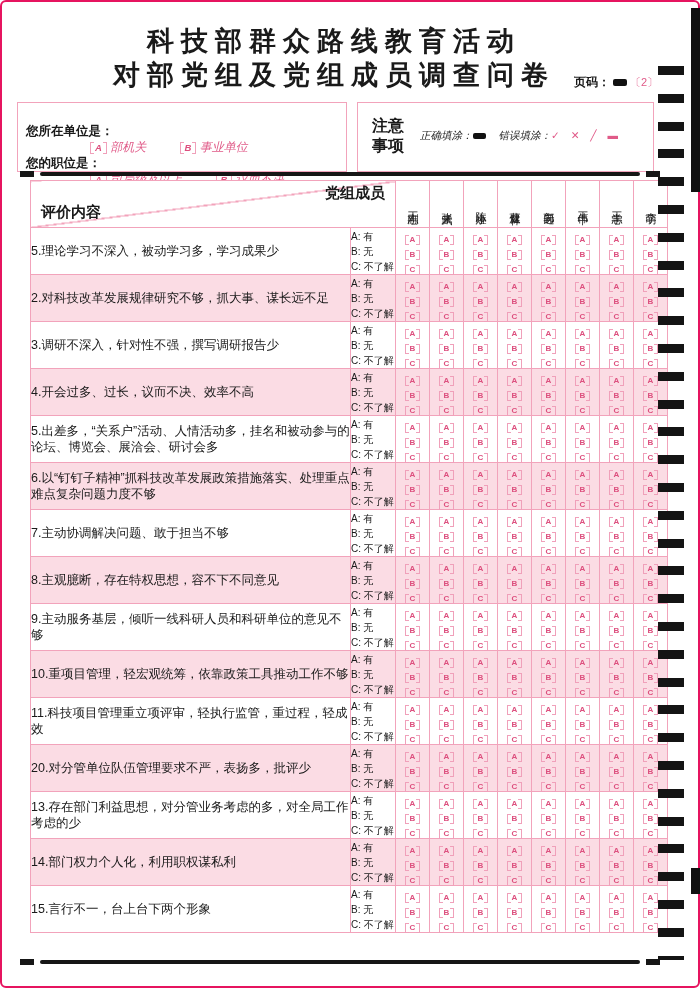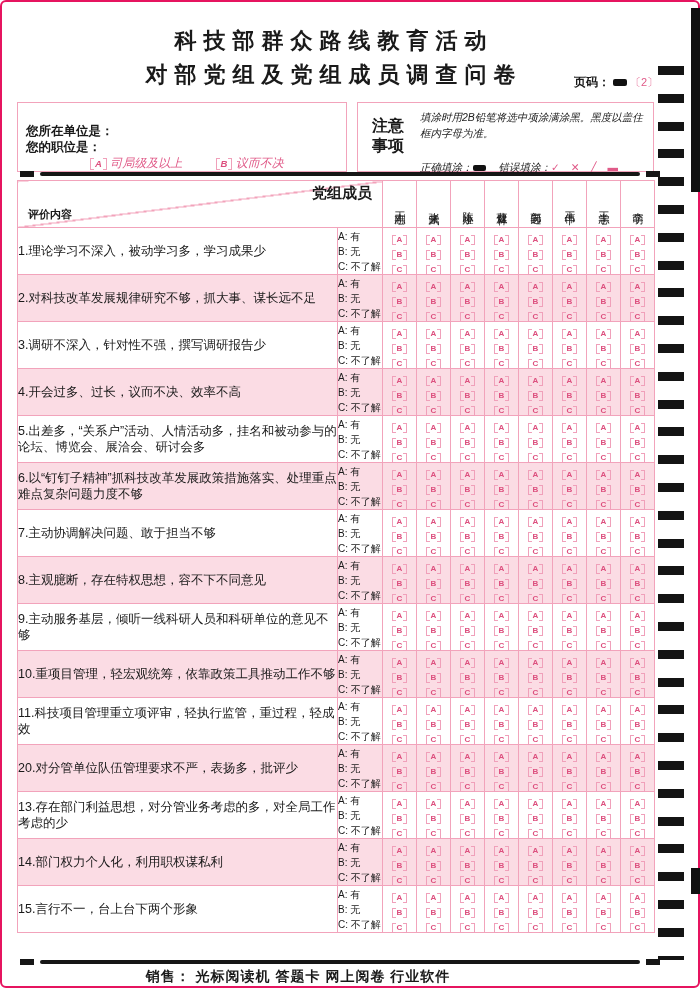--- a/index.html
+++ b/index.html
@@ -8,21 +8,21 @@
     background:#fff;font-family:"Liberation Sans","DejaVu Sans",sans-serif;
     color:#1a1a1a;
   }
   .sheet{
     position:absolute;inset:0;width:700px;height:988px;box-sizing:border-box;
     border:2px solid #e6145f;border-radius:6px;background:#fff;
   }
   
   .title{position:absolute;top:22px;left:0;width:664px;text-align:center;}
   .title div{
-    font-size:22px;font-weight:bold;letter-spacing:7px;line-height:34px;
+    font-size:27px;font-weight:bold;letter-spacing:7px;line-height:34px;
     font-family:"Liberation Sans","DejaVu Sans",sans-serif;
   }
   
   .pageno{position:absolute;top:72px;right:40px;font-size:12px;font-weight:bold;}
   .pageno .fill{
     display:inline-block;width:14px;height:7px;background:#111;border-radius:2px;
     vertical-align:middle;margin:0 3px;
   }
   .pageno .opt2{color:#e05a88;font-weight:normal;font-size:11px;}
   
@@ -51,32 +51,32 @@
   }
   .wrong-marks{color:#e05a88;letter-spacing:4px;font-style:normal;}
   
   .sep{position:absolute;left:0;width:664px;height:8px;}
   .sep .bar{position:absolute;left:38px;top:1px;width:600px;height:4px;background:#161616;border-radius:2px;}
   .sep .sq{position:absolute;top:0;width:14px;height:6px;background:#161616;}
   .sep .sq.l{left:18px;} .sep .sq.r{left:644px;}
   .sep.top{top:169px;} .sep.bottom{top:957px;}
   
   table.survey{
-    position:absolute;left:15px;top:178px;width:637px;border-collapse:collapse;
+    position:absolute;left:28px;top:178px;width:637px;border-collapse:collapse;
     table-layout:fixed;background:#fff;border:1.5px solid #ee8aa8;
   }
   table.survey th,table.survey td{border:1px solid #f2a3bb;padding:0;}
   th.diag{
     position:relative;height:46px;
     background:linear-gradient(to bottom right,
       #fff calc(50% - 0.7px),#f2a3bb calc(50% - 0.7px),
       #f2a3bb calc(50% + 0.7px),#fff calc(50% + 0.7px));
   }
   .diag-tr{position:absolute;top:3px;right:10px;font-size:15px;font-weight:bold;}
-  .diag-bl{position:absolute;bottom:5px;left:10px;font-size:11px;font-weight:bold;}
+  .diag-bl{position:absolute;bottom:5px;left:10px;font-size:15px;font-weight:bold;}
   th.member{
     height:46px;font-weight:normal;font-size:11px;background:#fff;
     writing-mode:vertical-rl;text-orientation:upright;letter-spacing:1px;
     vertical-align:middle;text-align:center;padding:1px 0;
   }
   tr.alt td{background:#fbdce4;}
   td.q{
     font-size:12.5px;line-height:16.5px;padding:2px 4px 2px 5px;text-align:left;
     vertical-align:middle;height:47px;box-sizing:border-box;
   }
@@ -122,34 +122,37 @@
     <div>科技部群众路线教育活动</div>
     <div>对部党组及党组成员调查问卷</div>
   </div>
 
   <div class="pageno">
     <span>页码：</span><span class="fill"></span><span class="opt2">〔2〕</span>
   </div>
 
   <div class="infobox">
     <div class="info-label">您所在单位是：</div>
+    <div class="info-opts">
+      <span class="opt"><span class="bubble big">A</span> <span>部机关</span></span>
+      <span class="opt"><span class="bubble big">B</span> <span>事业单位</span></span>
+    </div>
     <div class="info-label">您的职位是：</div>
     <div class="info-opts">
       <span class="opt"><span class="bubble big">A</span> <span>司局级及以上</span></span>
       <span class="opt"><span class="bubble big">B</span> <span>议而不决</span></span>
     </div>
   </div>
 
   <div class="noticebox">
     <div class="notice-title">
       <div>注意</div>
       <div>事项</div>
     </div>
     <div class="notice-body">
-      <span>填涂时用2B铅笔将选中项涂满涂黑。黑度以盖住框内字母为准。</span>
       <div class="notice-row">
         <span>正确填涂：</span><span class="correct-mark"></span>
         <span>错误填涂：</span><span class="wrong-marks">✓ ✕ ╱ ▬</span>
       </div>
     </div>
   </div>
 
   <div class="sep top">
     <i class="sq l"></i>
     <i class="bar"></i>
@@ -180,21 +183,21 @@
           <th class="member">陈小娅</th>
           <th class="member">曹健林</th>
           <th class="member">郭向远</th>
           <th class="member">王伟中</th>
           <th class="member">王志学</th>
           <th class="member">李萌</th>
         </tr>
     </thead>
     <tbody>
         <tr>
-          <td class="q">1.理论学习不深入，被动学习多，学习成果少</td>
+          <td class="q">5.理论学习不深入，被动学习多，学习成果少</td>
           <td class="opts">
             <div>A: 有</div>
             <div>B: 无</div>
             <div>C: 不了解</div>
           </td>
           <td class="bub">
             <div><span class="bubble">A</span></div>
             <div><span class="bubble">B</span></div>
             <div><span class="bubble">C</span></div>
           </td>
@@ -908,18 +911,17 @@
         </tr>
       </tbody>
   </table>
 
   <div class="sep bottom">
     <i class="sq l"></i>
     <i class="bar"></i>
     <i class="sq r"></i>
   </div>
 
-  <div class="footer">销售： 光标阅读机 答题卡 网上阅卷 行业软件</div>
 
   <div class="timing"></div>
   <div class="edge-bar top"></div>
   <div class="edge-bar mid"></div>
 </div>
 
 </body></html>

